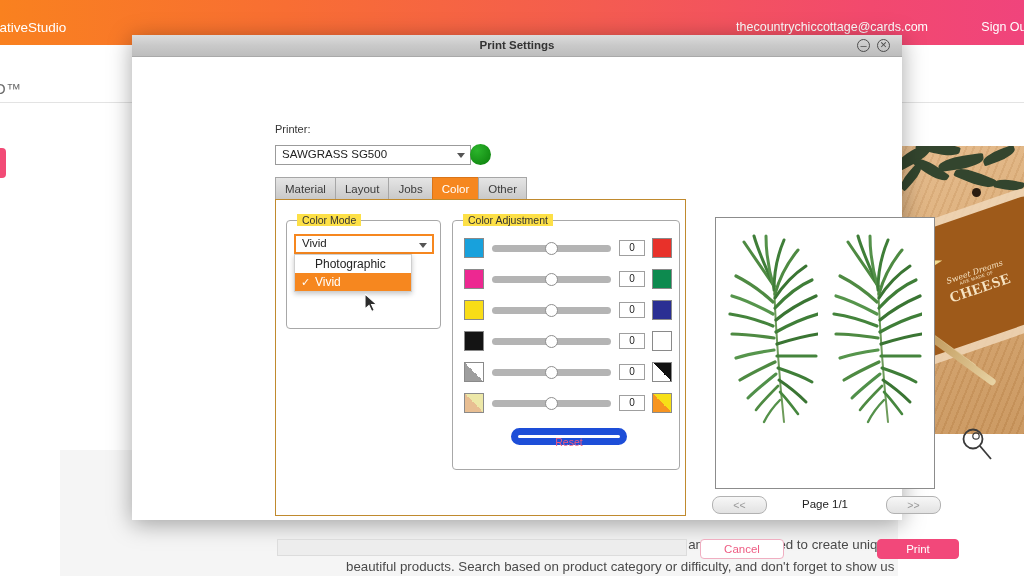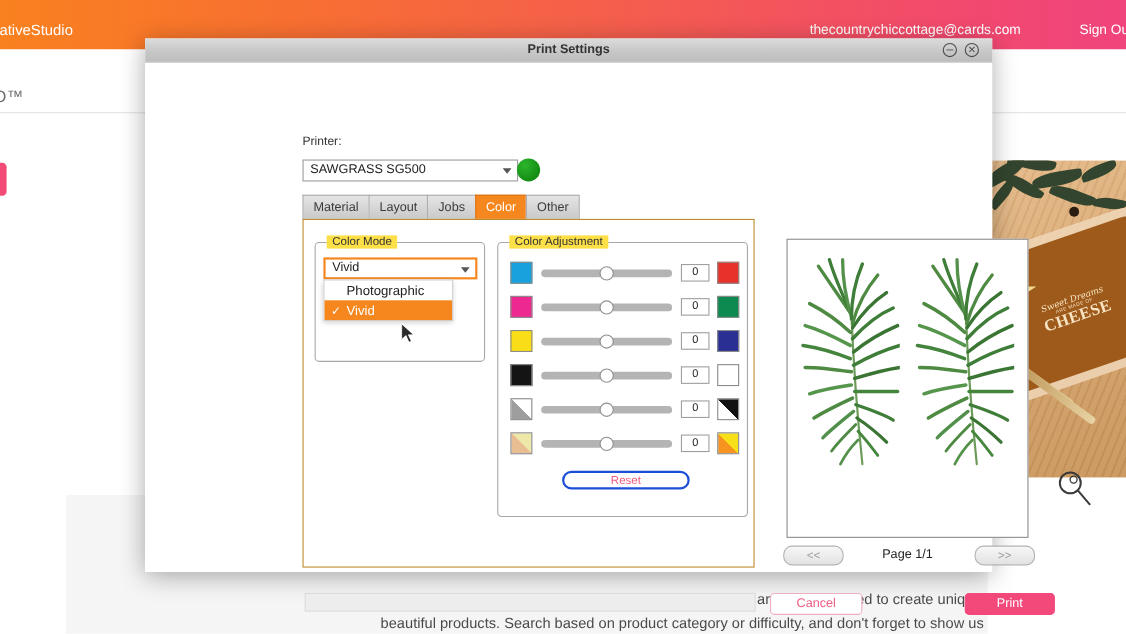--- a/index.html
+++ b/index.html
@@ -227,21 +227,21 @@
     background: #ffffff; border: 1.4px solid #8f8f8f; border-radius: 50%;
   }
   .sval {
     width: 26px; height: 16px; flex: 0 0 auto;
     border: 1px solid #9f9f9f; background: #ffffff;
     font-size: 10px; color: #222; text-align: center; line-height: 14px;
     margin-right: 7px;
   }
   #reset-btn {
     position: absolute; left: 58px; top: 207px; width: 116px; height: 17px;
-    border: 2px solid #1d4ed8; border-radius: 9px; background: #ffffff;
+    border: 7px solid #1d4ed8; border-radius: 9px; background: #ffffff;
     color: #ef5a82; font-size: 10.5px; text-align: center; line-height: 15px;
   }
 
   
   #preview-dim-top {
     position: absolute; left: 583px; top: 145px; width: 220px;
     text-align: center; font-size: 10.5px; color: #333;
   }
   #preview-page {
     position: absolute; left: 583px; top: 160px; width: 220px; height: 272px;

